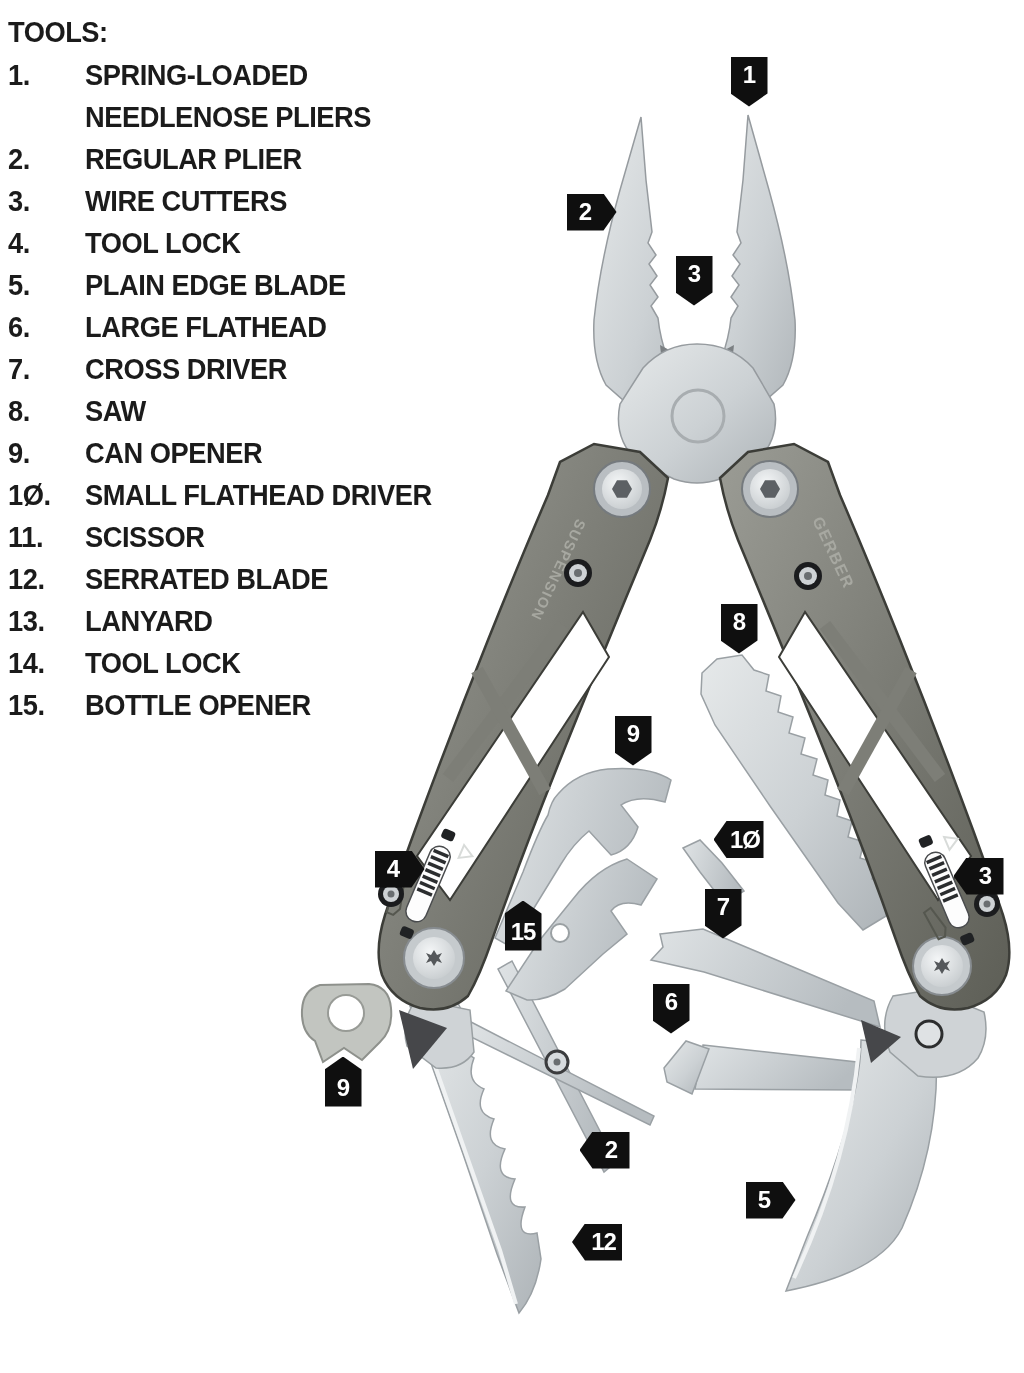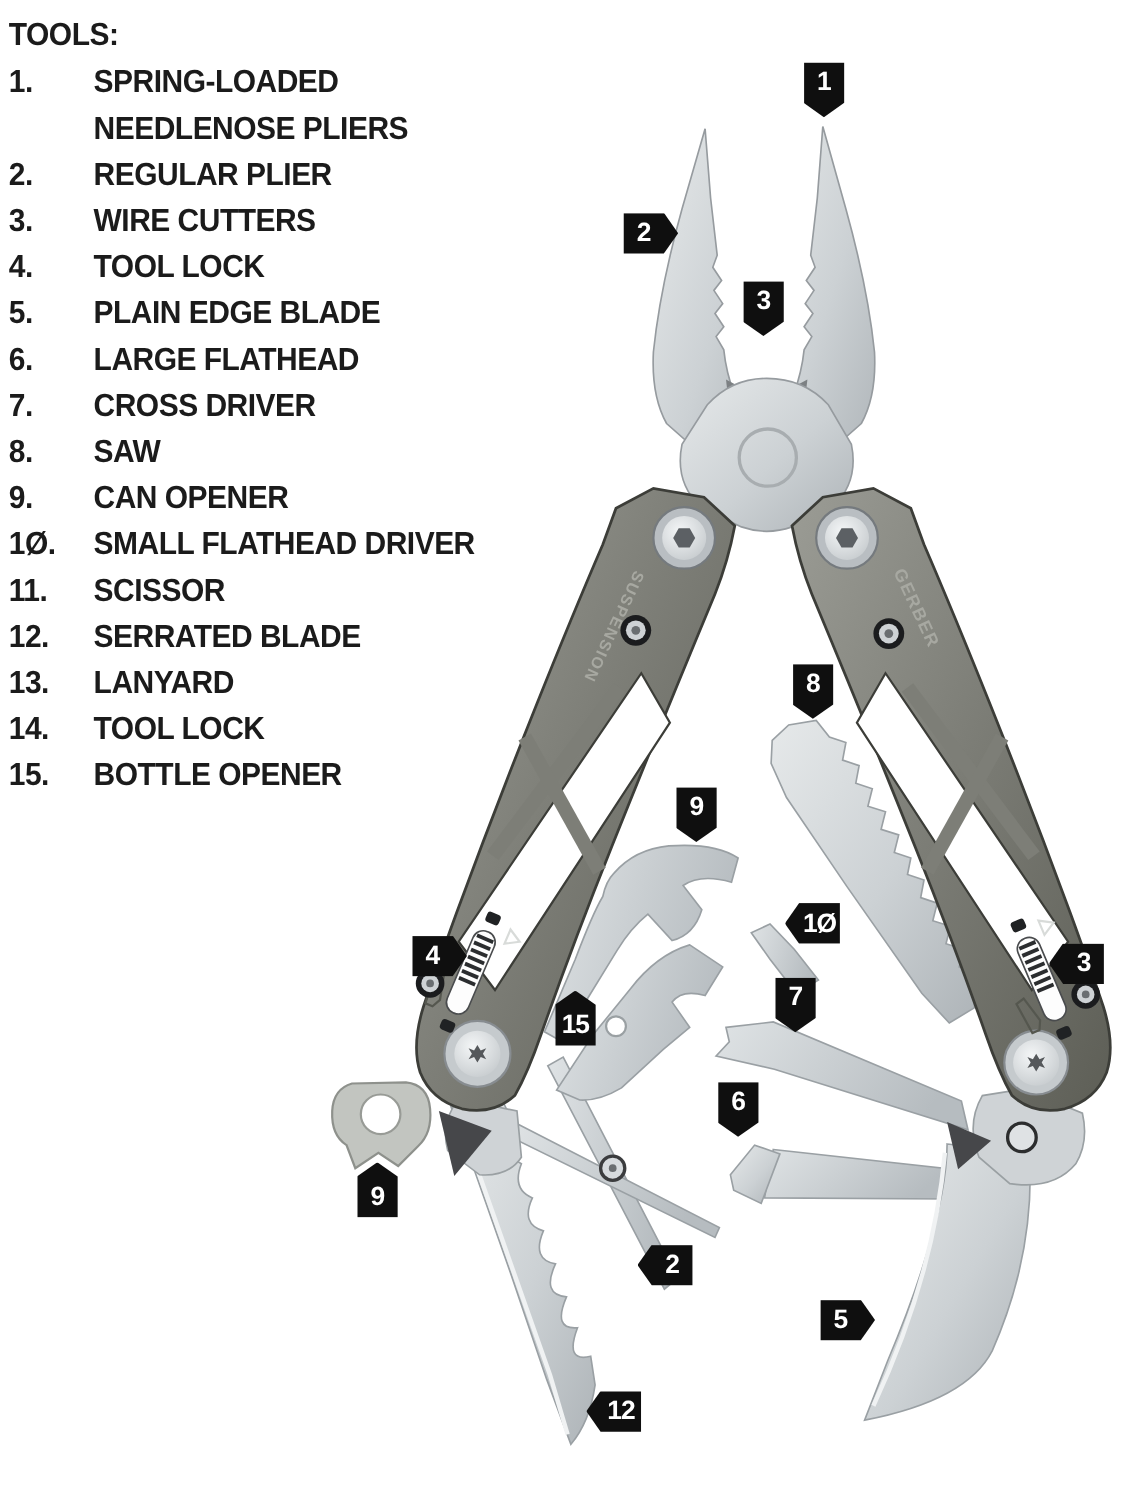--- a/index.html
+++ b/index.html
@@ -292,19 +292,19 @@
       <div class="badge right" style="left: 566.5px; top: 193.5px;">2</div>
       <div class="badge down" style="left: 675.5px; top: 255.5px;">3</div>
       <div class="badge right" style="left: 374.5px; top: 850.5px;">4</div>
       <div class="badge right" style="left: 745.5px; top: 1181.5px;">5</div>
       <div class="badge down" style="left: 652.5px; top: 983.5px;">6</div>
       <div class="badge down" style="left: 704.5px; top: 888.5px;">7</div>
       <div class="badge down" style="left: 720.5px; top: 603.5px;">8</div>
       <div class="badge down" style="left: 614.5px; top: 715.5px;">9</div>
       <div class="badge left" style="left: 713.5px; top: 821px;">1Ø</div>
       <div class="badge left" style="left: 579.5px; top: 1131.5px;">2</div>
-      <div class="badge left" style="left: 533px; top: 1223.5px; margin-top: 41px;">12</div>
+      <div class="badge left" style="left: 572px; top: 1223.5px;">12</div>
       <div class="badge up" style="left: 324.5px; top: 1056.5px;">9</div>
       <div class="badge left" style="left: 953.5px; top: 857.5px;">3</div>
       <div class="badge up" style="left: 504.5px; top: 900.5px;">15</div>
     </div>
 
 </div>
 
 </body></html>

